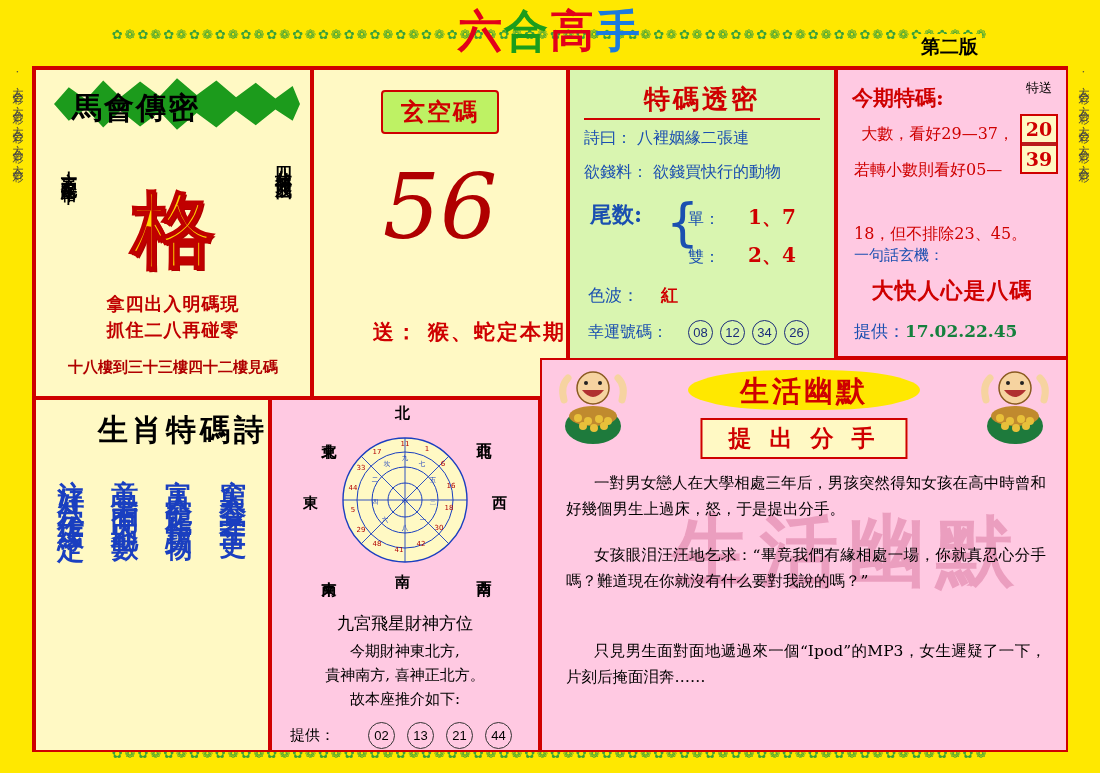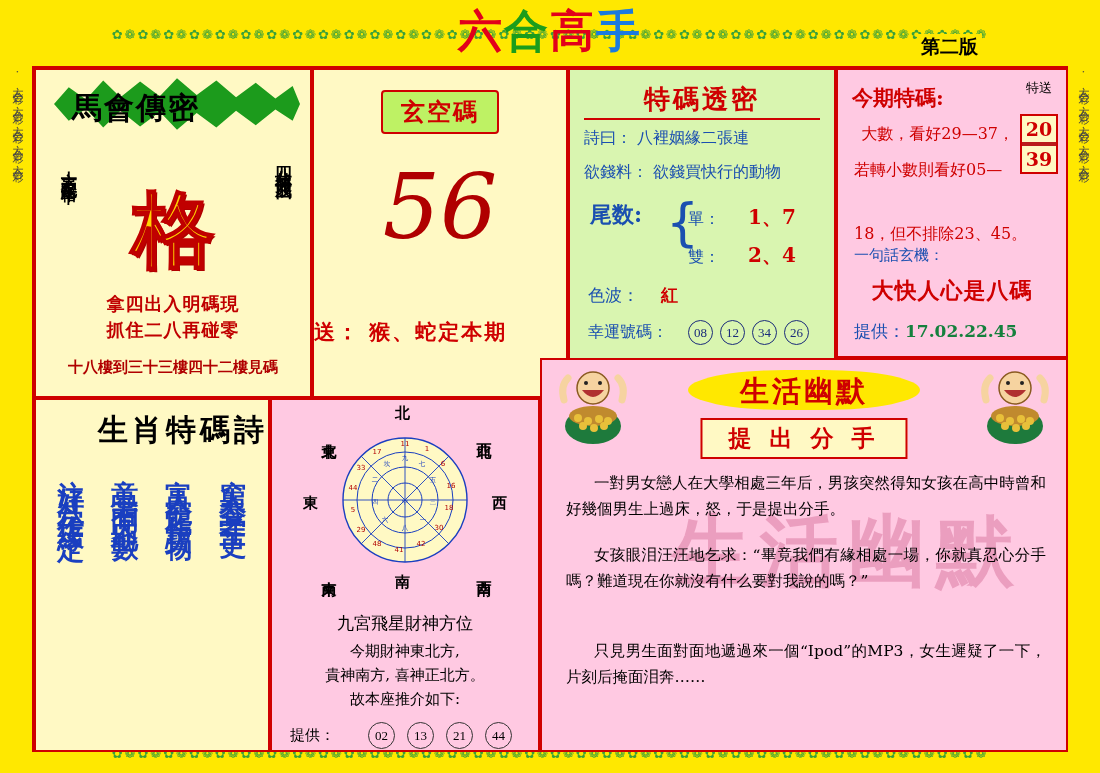--- a/index.html
+++ b/index.html
@@ -148,24 +148,25 @@
     white-space:nowrap;
   }
   #xk-number {
     position:absolute; left:50%; transform:translateX(-50%); top:92px;
     font-family:"DejaVu Serif","Liberation Serif",serif;
     font-size:90px; color:#b00000;
     font-style:italic;
     line-height:1;
   }
   #xk-send {
-    position:absolute; left:0; right:0; top:248px; text-align:left;
+    position:absolute; left:0; right:0; top:248px; text-align:right;
     font-family:"DejaVu Serif","Liberation Serif",serif;
     font-size:21px; font-weight:bold; color:#cf0000;
     letter-spacing:2px;
+    padding-left:32px;
   }
 
   
   #p-tema {
     left:534px; top:0; width:268px; height:330px;
     background:#d9f5b0;
   }
   #tema-title {
     position:absolute; left:0; right:0; top:12px; text-align:center;
     font-family:"DejaVu Serif","Liberation Serif",serif;
@@ -215,21 +216,21 @@
   }
   #tema-lucky-nums {
     position:absolute; left:118px; top:250px;
     display:flex; gap:7px;
   }
   .ball {
     display:inline-flex; align-items:center; justify-content:center;
     width:25px; height:25px; border-radius:50%;
     border:1.6px solid #1a2b7a;
     font-size:13px; color:#1a2b7a;
-    font-family:Liberation Serif, serif;
+    font-family:Liberation Sans, sans-serif;
     background:transparent;
   }
 
   
   #p-today {
     left:802px; top:0; width:232px; height:290px;
     background:#ffc9e2;
   }
   #today-title {
     position:absolute; left:14px; top:14px;

